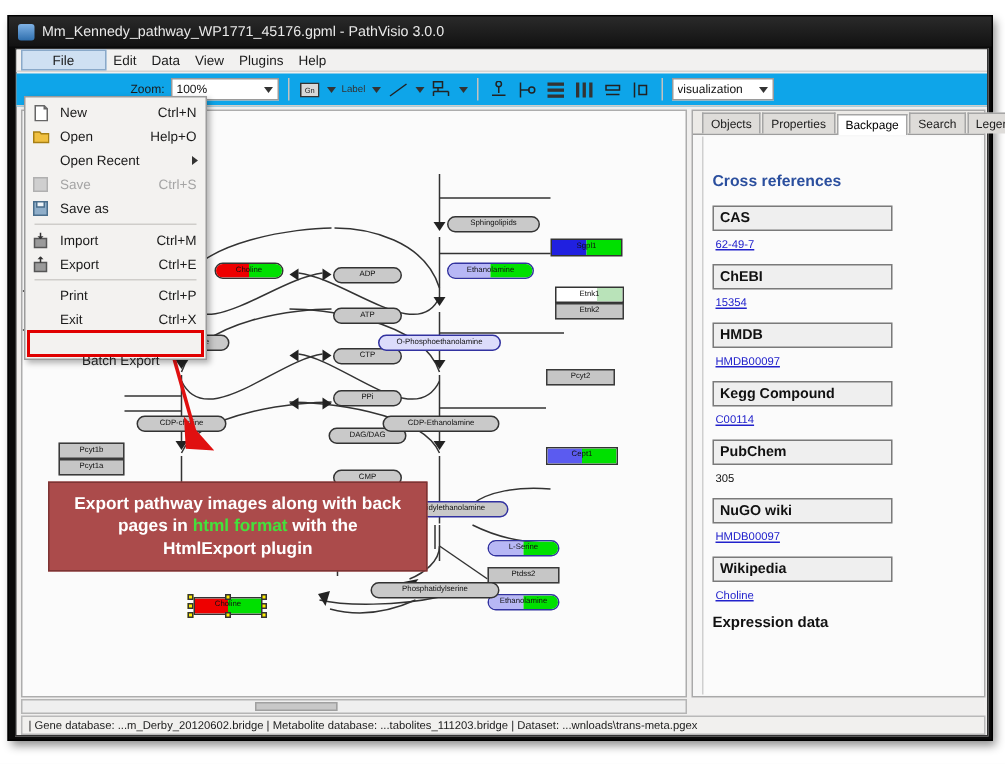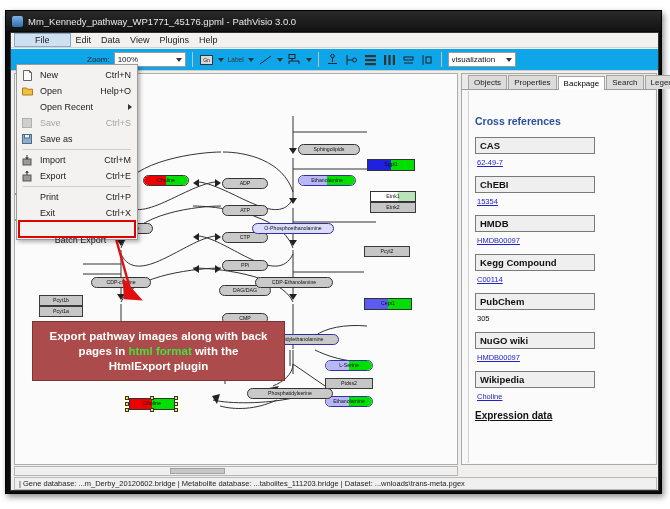--- a/index.html
+++ b/index.html
@@ -118,21 +118,21 @@
   .tab.active{ background:#ffffff; color:#000; position:relative; top:1px; }
   .panel-body{ position:absolute; left:6px; top:17px; right:2px; bottom:1px; background:#fbfbfb; overflow:hidden;
                border-left:1px solid #cfcfcf;}
   .xref-title{ font-size:10.5px; font-weight:bold; color:#2b4f9e; margin:24px 0 10px 6px; }
   .xref-head{
     margin:0 0 0 6px; width:120px; background:#efefef; border:1px solid #7a7a7a;
     font-size:9.5px; font-weight:bold; color:#111; padding:2px 4px;
   }
   .xref-val{ font-size:7.5px; color:#2222cc; text-decoration:underline; margin:4px 0 9px 8px; }
   .xref-val.plain{ color:#111; text-decoration:none; }
-  .expr-title{ font-size:10px; font-weight:bold; color:#111; margin:4px 0 0 6px;text-decoration:underline; }
+  .expr-title{ font-size:10px; font-weight:bold; color:#111; margin:4px 0 0 6px; }
 
   
   .hscroll{
     position:absolute; left:3px; top:433px; width:444px; height:10px;
     background:#efefef; border:1px solid #b5b5b5;
   }
   .hthumb{ position:absolute; left:155px; top:1px; width:55px; height:6px; background:#c8c8c8; border:1px solid #a0a0a0;}
 
   
   .statusbar{

